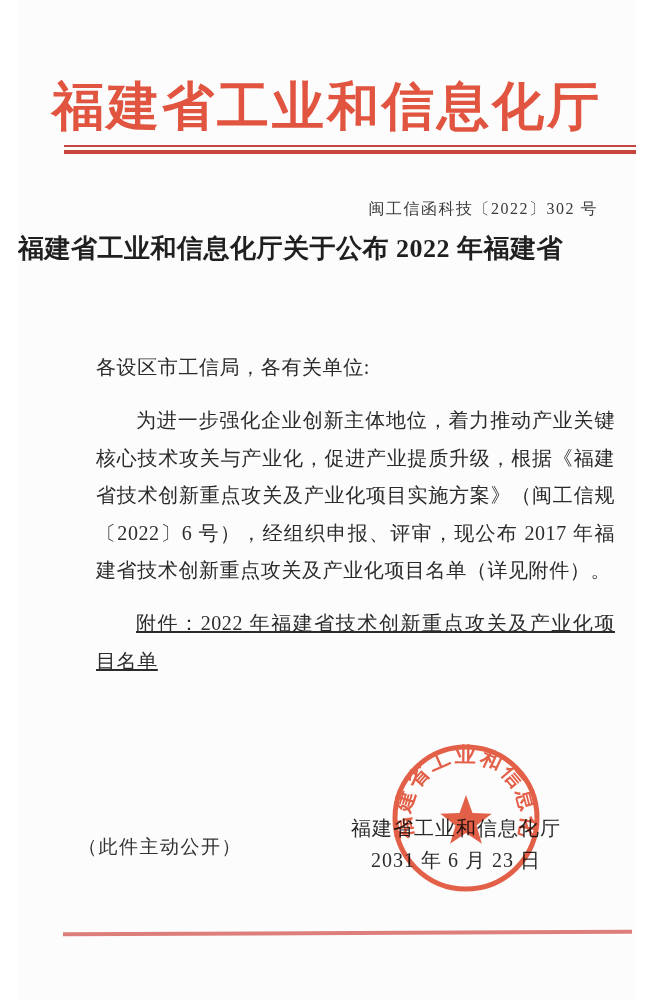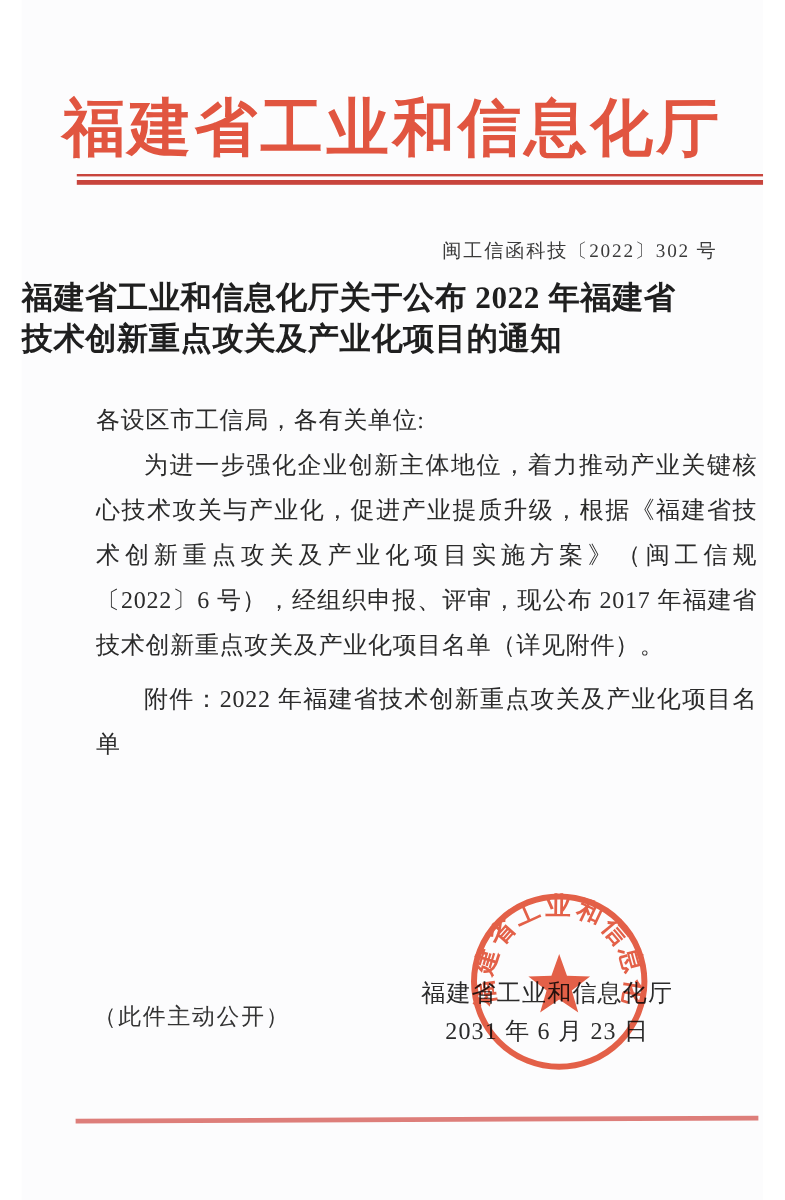--- a/index.html
+++ b/index.html
@@ -80,28 +80,29 @@
     top: 333px;
     left: 62px;
     width: 551px;
     font-size: 20px;
     line-height: 37.4px;
     letter-spacing: 0.6px;
     text-align: justify;
     color: #2b2b2b;
   }
   .body-text p {
-    margin: 0;
+    margin: 16px;
   }
   .body-text p.indent {
     text-indent: 2em;
   }
   .attachment-line {
     text-indent: 2em;
     margin-top: 8px !important;
+    text-decoration: underline;
   }
 
   
   .signature {
     position: absolute;
     top: 812px;
     left: 323px;
     width: 230px;
     text-align: center;
     font-size: 20px;
@@ -153,21 +154,20 @@
 
   <div class="masthead-rule">
     <div class="thin"></div>
     <div class="thick"></div>
   </div>
 
   <div class="doc-number">闽工信函科技〔2022〕302 号</div>
 
   <h2 class="notice-title">
     <span>福建省工业和信息化厅关于公布 2022 年福建省</span><br>
-    <span>技术创新重点攻关及产业化项目的通知</span>
   </h2>
 
   <div class="body-text">
     <p>各设区市工信局，各有关单位:</p>
     <p class="indent">为进一步强化企业创新主体地位，着力推动产业关键核心技术攻关与产业化，促进产业提质升级，根据《福建省技术创新重点攻关及产业化项目实施方案》（闽工信规〔2022〕6 号），经组织申报、评审，现公布 2017 年福建省技术创新重点攻关及产业化项目名单（详见附件）。</p>
     <p class="attachment-line">附件：2022 年福建省技术创新重点攻关及产业化项目名单</p>
   </div>
 
   <div class="signature">
     <div>福建省工业和信息化厅</div>

